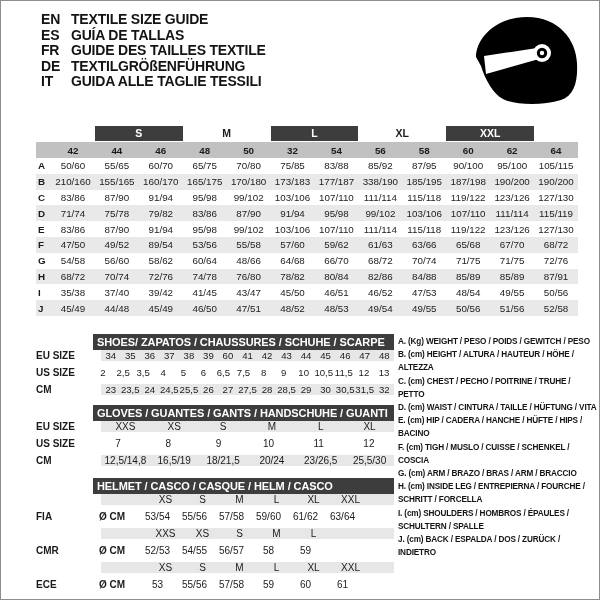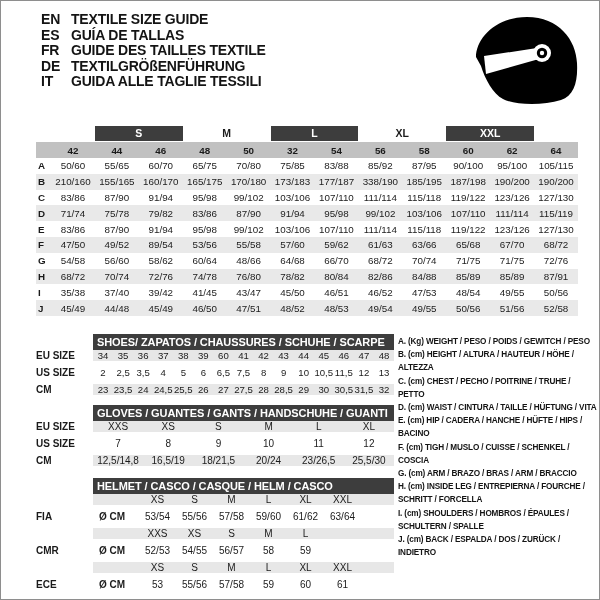--- a/index.html
+++ b/index.html
@@ -24,21 +24,21 @@
   .mt-cell { text-align:center; white-space:nowrap; }
   .mt-rowlabel { font-weight:bold; text-align:left; padding-left:2px; }
   .mt-body .mt-row.shade { background:#e9e9e9; }
 
   
   .subtable { position:absolute; left:35px; width:358px; font-size:9.6px; }
   .st-bar { margin-left:57px; height:16px; line-height:16px; background:#3d3d3d; color:#fff; font-weight:bold; font-size:11px; padding-left:4px; letter-spacing:-0.1px; white-space:nowrap; }
   .st-row { display:flex; align-items:flex-start; height:17px; }
   .st-label { width:57px; font-weight:bold; font-size:10px; display:flex; align-items:center; }
   .st-cells { flex:1; display:grid; align-items:center; }
-  .st-row.shade .st-cells { background:#e7e7e7; }
+  .st-row.shade .st-cells { background:#e7e7e7;margin-left:8px; }
   .st-cell, .st-unit { text-align:center; white-space:nowrap; }
   .st-unit { font-weight:bold; text-align:left; padding-left:6px; }
   .shoes-grid .st-cells { grid-template-columns:repeat(15,1fr); }
   .gloves-grid .st-cells { grid-template-columns:repeat(6,1fr); font-size:10px; }
   .helmet-grid .st-cells { grid-template-columns:46px repeat(6,37px) 1fr; font-size:10px; }
   .pos-shoes { top:333px; }
   .pos-gloves { top:404px; }
   .pos-helmet { top:477px; }
 
   

